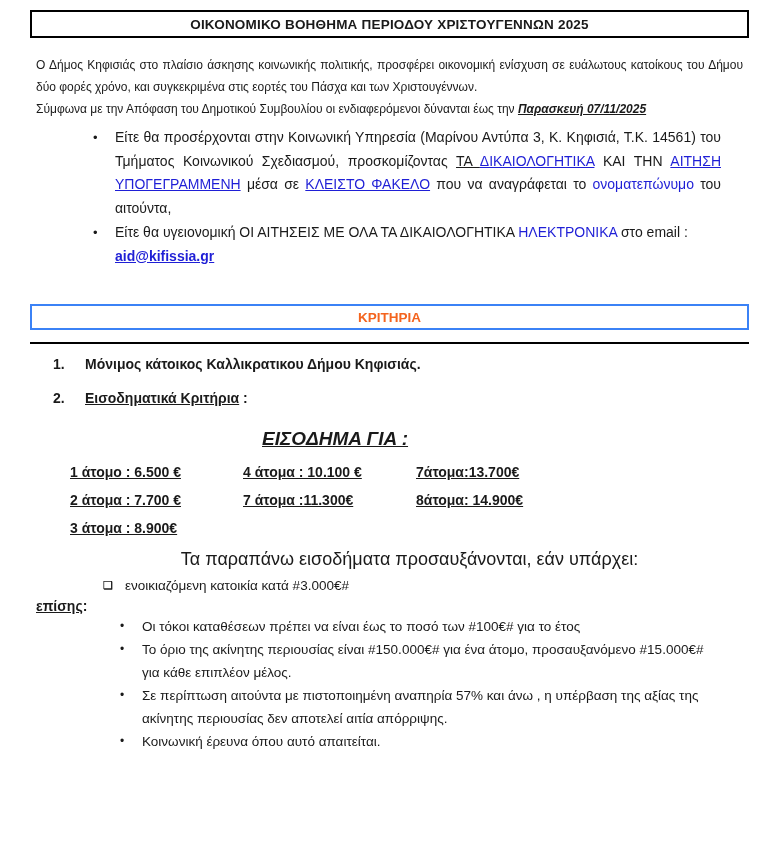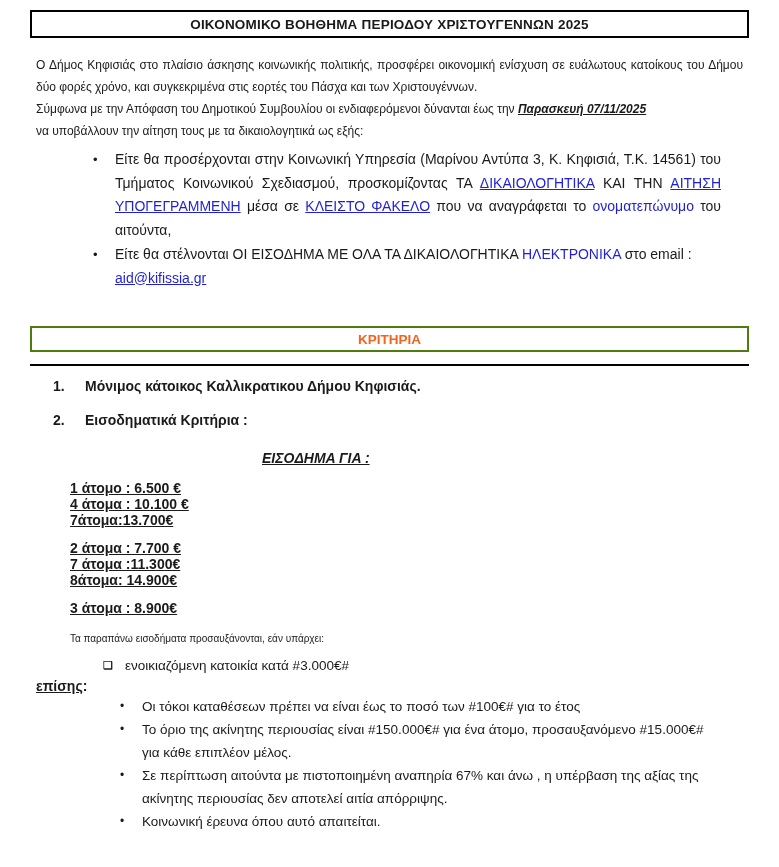--- a/index.html
+++ b/index.html
@@ -15,21 +15,21 @@
   }
   
   .title-box{
     border:2px solid #000;
     height:24px;
     display:flex;align-items:center;justify-content:center;
     font-weight:bold;font-size:13.5px;
     letter-spacing:.2px;
   }
   .criteria-box{
-    border:2px solid #4d7c0f;
+    border:2px solid #3b82f6;
     height:22px;
     display:flex;align-items:center;justify-content:center;
     font-weight:bold;font-size:13.5px;
     color:var(--orange-heading);
     margin-top:36px;
   }
   
   .body-lg{
     font-size:12px;
     line-height:22px;
@@ -43,54 +43,55 @@
   .main-bullets li{
     position:relative;
     margin-left:85px;margin-right:28px;
     font-size:14px;line-height:23.5px;
     margin-bottom:1px;
   }
   .main-bullets li .blt{
     position:absolute;left:-22px;top:0;
     font-size:13px;
   }
-  .u{}
+  .u{text-decoration:underline;}
   .blue{color:var(--link-blue);}
   a.link{color:var(--link-blue);text-decoration:underline;cursor:pointer;}
-  a.link.bold{font-weight:normal;}
+  a.link.bold{font-weight:bold;}
   
   .section{
     border-top:2px solid #000;
     margin-top:12px;
     padding-top:10px;
   }
   .crit-list{list-style:none;margin:0;padding:0;}
   .crit-list li{
     position:relative;
     margin-left:55px;
     font-size:14px;line-height:20px;
     margin-bottom:14px;
     font-weight:bold;
   }
   .crit-list .num{
     position:absolute;left:-32px;top:0;font-weight:bold;
   }
   .income-heading{
-    font-size:14px;font-weight:bold;font-style:italic;text-decoration:underline;
+    font-size:19px;font-weight:bold;font-style:italic;text-decoration:underline;
     margin:20px 0 14px 232px;
   }
   .income-grid{margin-left:40px;}
-  .income-row{display:flex;margin-bottom:12px;flex-direction:column;}
+  .income-row{display:flex;margin-bottom:12px;}
   .income-cell{
     width:173px;
     font-size:14px;font-weight:bold;text-decoration:underline;
   }
   .surcharge-intro{
-    font-size:10px;line-height:22px;
+    font-size:18px;line-height:22px;
     margin:2px 0 4px 40px;
+    text-align:center;
   }
   .square-list{list-style:none;margin:0;padding:0;}
   .square-list li{
     position:relative;
     margin-left:95px;
     font-size:13.5px;line-height:23px;
   }
   .square-list li .blt{position:absolute;left:-22px;top:0;font-size:11px;}
   .episis{
     font-size:14px;font-weight:bold;margin:1px 0 1px 6px;
@@ -112,33 +113,30 @@
 
   <div class="title-box">
     <span>ΟΙΚΟΝΟΜΙΚΟ ΒΟΗΘΗΜΑ ΠΕΡΙΟΔΟΥ ΧΡΙΣΤΟΥΓΕΝΝΩΝ  2025</span>
   </div>
 
   <p class="body-lg justify p1">
     <span>Ο Δήμος Κηφισιάς στο πλαίσιο άσκησης κοινωνικής πολιτικής, προσφέρει οικονομική ενίσχυση  σε ευάλωτους κατοίκους του Δήμου δύο φορές χρόνο, και συγκεκριμένα στις εορτές του Πάσχα και των Χριστουγέννων.</span>
   </p>
   <p class="body-lg">
     <span>Σύμφωνα με την  Απόφαση του  Δημοτικού Συμβουλίου οι ενδιαφερόμενοι δύνανται έως την </span><span class="deadline">Παρασκευή 07/11/2025</span>
-  </p>
-  <p class="body-lg">
-    <span>να υποβάλλουν την αίτηση τους με τα δικαιολογητικά  ως εξής:</span>
   </p>
 
   <ul class="main-bullets">
     <li class="justify">
       <span class="blt">•</span>
       <span>Είτε θα προσέρχονται στην Κοινωνική Υπηρεσία (Μαρίνου Αντύπα 3, Κ. Κηφισιά, Τ.Κ. 14561) του Τμήματος Κοινωνικού Σχεδιασμού, προσκομίζοντας </span><span class="u">ΤΑ </span><a class="link">ΔΙΚΑΙΟΛΟΓΗΤΙΚΑ</a><span> ΚΑΙ ΤΗΝ </span><a class="link">ΑΙΤΗΣΗ ΥΠΟΓΕΓΡΑΜΜΕΝΗ</a><span> μέσα σε </span><a class="link">ΚΛΕΙΣΤΟ ΦΑΚΕΛΟ</a><span> που να αναγράφεται το </span><span class="blue">ονοματεπώνυμο</span><span> του αιτούντα,</span>
     </li>
     <li>
       <span class="blt">•</span>
-      <span>Είτε θα στέλνονται  ΟΙ ΕΙΣΟΔΗΜΑ ΜΕ ΟΛΑ ΤΑ ΔΙΚΑΙΟΛΟΓΗΤΙΚΑ </span><span class="blue">ΗΛΕΚΤΡΟΝΙΚΑ</span><span> στο email :  </span><a class="link bold">aid@kifissia.gr</a>
+      <span>Είτε θα υγειονομική  ΟΙ ΑΙΤΗΣΕΙΣ ΜΕ ΟΛΑ ΤΑ ΔΙΚΑΙΟΛΟΓΗΤΙΚΑ </span><span class="blue">ΗΛΕΚΤΡΟΝΙΚΑ</span><span> στο email :  </span><a class="link bold">aid@kifissia.gr</a>
     </li>
   </ul>
 
   <div class="criteria-box">
     <span>ΚΡΙΤΗΡΙΑ</span>
   </div>
 
   <div class="section">
 
     <ol class="crit-list">
@@ -191,21 +189,21 @@
       <li>
         <span class="blt">•</span>
         <span>Οι τόκοι καταθέσεων πρέπει να είναι έως το ποσό των #100€# για το έτος</span>
       </li>
       <li>
         <span class="blt">•</span>
         <span>Το όριο της ακίνητης περιουσίας είναι #150.000€#  για ένα άτομο, προσαυξανόμενο #15.000€#  για κάθε επιπλέον μέλος.</span>
       </li>
       <li>
         <span class="blt">•</span>
-        <span>Σε περίπτωση αιτούντα  με πιστοποιημένη αναπηρία 67% και άνω , η υπέρβαση της αξίας της ακίνητης περιουσίας δεν αποτελεί αιτία απόρριψης.</span>
+        <span>Σε περίπτωση αιτούντα  με πιστοποιημένη αναπηρία 57% και άνω , η υπέρβαση της αξίας της ακίνητης περιουσίας δεν αποτελεί αιτία απόρριψης.</span>
       </li>
       <li>
         <span class="blt">•</span>
         <span>Κοινωνική έρευνα όπου αυτό απαιτείται.</span>
       </li>
     </ul>
 
   </div>
 </div>
 

